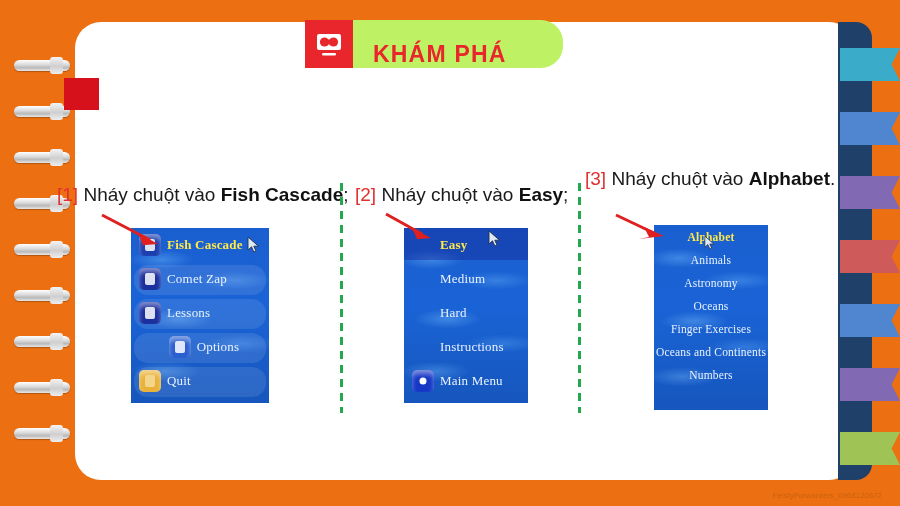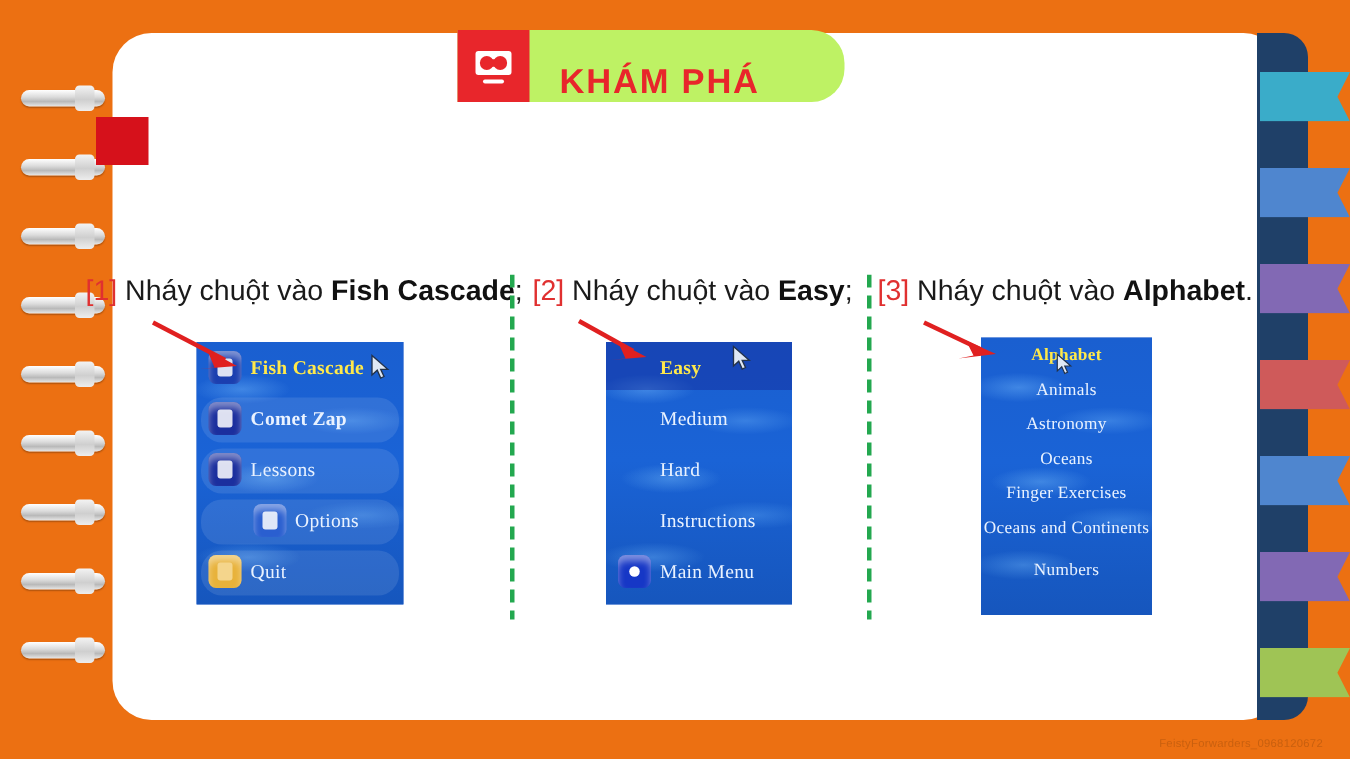--- a/index.html
+++ b/index.html
@@ -244,37 +244,37 @@
   <div class="instr" style="left:57px; top:184px;">
     <span class="num">[1]</span>
     <span>Nháy chuột vào </span><b>Fish Cascade</b><span>;</span>
   </div>
 
   <div class="instr" style="left:355px; top:184px;">
     <span class="num">[2]</span>
     <span>Nháy chuột vào </span><b>Easy</b><span>;</span>
   </div>
 
-  <div class="instr" style="left:585px; top:184px;">
+  <div class="instr" style="left:585px; top:168px;">
     <span class="num">[3]</span>
     <span>Nháy chuột vào </span><b>Alphabet</b><span>.</span>
   </div>
 
   <div class="divider" style="left:340px;"></div>
   <div class="divider" style="left:578px;"></div>
 
   <div class="panel p1" id="panel-1" style="left:131px; top:228px; width:138px; height:175px;">
       <div class="mi sel" style="height: 34px;">
         <span class="mi-icon" style="background: rgb(27, 63, 176); position: relative; box-shadow: rgba(255, 255, 255, 0.45) 0px 4px 5px inset;">
           <span style="position: absolute; left: 50%; top: 52%; transform: translate(-50%, -50%); width: 10px; height: 12px; border-radius: 2px; background: rgba(255, 255, 255, 0.85);"></span>
         </span>
         <span class="mi-label">Fish Cascade</span>
       </div>
       <div class="row-band" style="top: 37px;"></div>
-      <div class="mi" style="height: 34px; font-weight: bold;">
+      <div class="mi" style="height: 34px;">
         <span class="mi-icon" style="background: rgb(27, 47, 158); position: relative; box-shadow: rgba(255, 255, 255, 0.45) 0px 4px 5px inset;">
           <span style="position: absolute; left: 50%; top: 52%; transform: translate(-50%, -50%); width: 10px; height: 12px; border-radius: 2px; background: rgba(255, 255, 255, 0.85);"></span>
         </span>
         <span class="mi-label">Comet Zap</span>
       </div>
       <div class="row-band" style="top: 71px;"></div>
       <div class="mi" style="height: 34px;">
         <span class="mi-icon" style="background: rgb(27, 47, 158); position: relative; box-shadow: rgba(255, 255, 255, 0.45) 0px 4px 5px inset;">
           <span style="position: absolute; left: 50%; top: 52%; transform: translate(-50%, -50%); width: 10px; height: 12px; border-radius: 2px; background: rgba(255, 255, 255, 0.85);"></span>
         </span>
@@ -334,21 +334,21 @@
       </div>
       <div class="mi" style="height: 23px;">
         <span class="mi-label">Oceans</span>
       </div>
       <div class="mi" style="height: 23px;">
         <span class="mi-label">Finger Exercises</span>
       </div>
       <div class="mi" style="height: 23px;">
         <span class="mi-label">Oceans and Continents</span>
       </div>
-      <div class="mi" style="height: 23px; align-items: flex-end;">
+      <div class="mi" style="height: 23px;">
         <span class="mi-label">Numbers</span>
       </div>
     </div>
 
   <svg class="arrow" style="left:100px; top:213px;" width="70" height="38" viewBox="0 0 70 38">
     <line x1="2" y1="2" x2="50" y2="27" stroke="#e02020" stroke-width="3"></line>
     <polygon points="58,31 38,20 43,32 33,33" fill="#e02020"></polygon>
   </svg>
 
   <svg class="arrow" style="left:384px; top:212px;" width="56" height="34" viewBox="0 0 56 34">

